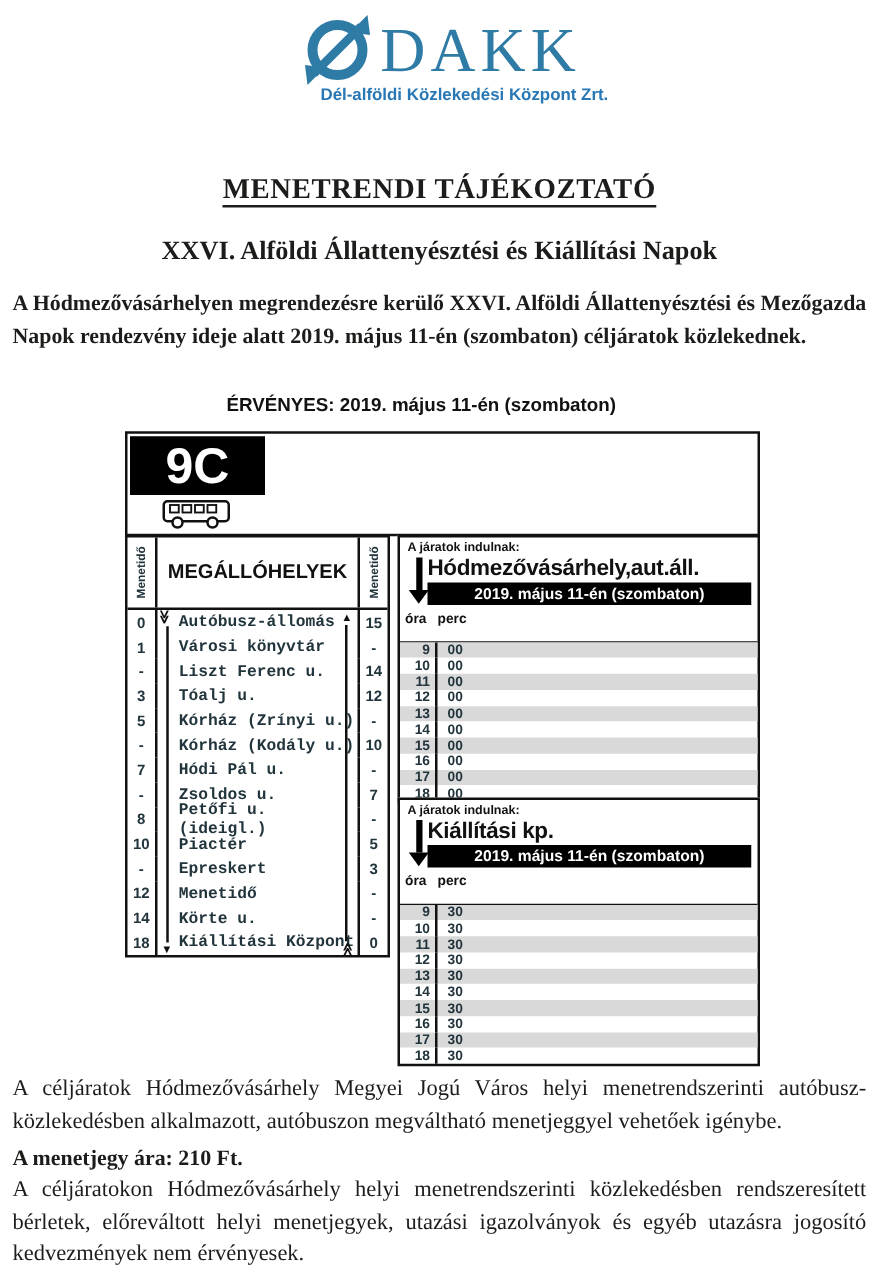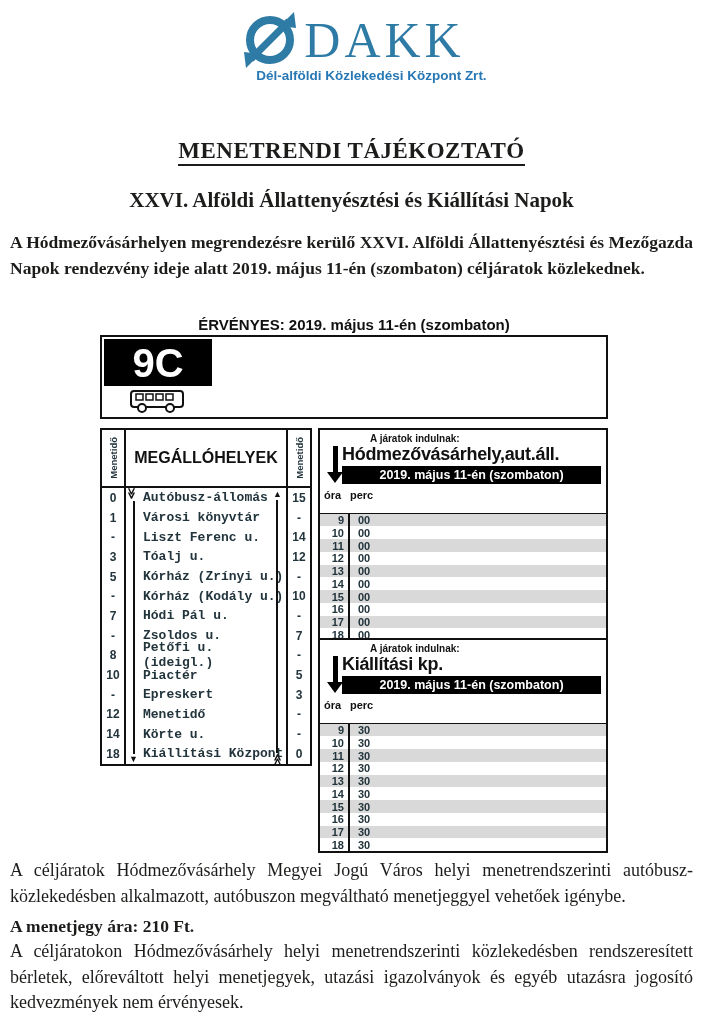--- a/index.html
+++ b/index.html
@@ -15,25 +15,25 @@
 
   
   .h1wrap{position:absolute;top:138px;left:0;width:100%;text-align:center;}
   .h1wrap span{font-weight:bold;font-size:23px;letter-spacing:0.5px;border-bottom:2.5px solid #1c1c1a;padding-bottom:1px;}
   .h2wrap{position:absolute;top:188px;left:0;width:100%;text-align:center;font-weight:bold;font-size:21px;}
 
   .intro{position:absolute;top:230px;left:10px;width:683px;font-weight:bold;font-size:17.5px;
          line-height:25.5px;text-align:justify;}
 
   
-  .valid{position:absolute;top:316px;left:100px;width:508px;text-align:center;
+  .valid{position:absolute;top:316px;left:83px;width:508px;text-align:center;
          font-family:"Liberation Sans",sans-serif;font-weight:bold;font-size:15px;color:#111;}
 
   
-  .route-head{position:absolute;top:335px;left:100px;width:508px;height:84px;border:2.5px solid #111;
+  .route-head{position:absolute;top:345px;left:100px;width:508px;height:84px;border:2.5px solid #111;
               display:flex;box-sizing:border-box;padding:2px;background:#fff;}
   .rnum-box{width:108px;display:flex;flex-direction:column;}
   .rnum{flex:1;background:#000;color:#fff;font-family:"Liberation Sans",sans-serif;font-weight:bold;
         font-size:40px;display:flex;align-items:center;justify-content:center;line-height:1;}
   .rbus{height:29px;background:#fff;display:flex;align-items:center;justify-content:center;}
   .vgap{width:7px;}
   .rdesc{flex:1;border-left:2px solid #111;padding:4px 8px 4px 12px;display:flex;align-items:center;
          font-family:"Liberation Sans",sans-serif;font-weight:bold;font-size:13.5px;line-height:1.55;color:#20313a;}
 
   
@@ -60,21 +60,21 @@
   .al-top{left:24px;top:-1px;font-size:11px;transform:rotate(90deg);}
   .al-head{left:27px;bottom:0px;font-size:9px;}
   .ar-head{right:28px;top:1px;font-size:9px;}
   .ar-bot{right:26px;bottom:-2px;font-size:11px;transform:rotate(-90deg);}
 
   
   .dep{position:absolute;left:318px;width:290px;border:2px solid #111;background:#fff;box-sizing:border-box;}
   .dep0{top:428px;}
   .dep1{top:638px;}
   .dhead{position:relative;padding:3px 5px 4px 6px;}
-  .dlabel{font-family:"Liberation Sans",sans-serif;font-weight:bold;font-size:10px;color:#111;margin-left:44px;}
+  .dlabel{font-family:"Liberation Sans",sans-serif;font-weight:bold;font-size:10px;color:#111;}
   .dterm{font-family:"Liberation Sans",sans-serif;font-weight:bold;font-size:18px;letter-spacing:-0.3px;
          margin-left:16px;white-space:nowrap;color:#111;line-height:1.15;}
   .dbar{margin-left:16px;margin-top:1px;background:#000;color:#fff;text-align:center;
         font-family:"Liberation Sans",sans-serif;font-weight:bold;font-size:12.5px;padding:2px 0;}
   .bigarrow{position:absolute;left:7px;top:16px;width:16px;}
   .bigarrow .shaft{width:5px;height:26px;background:#000;margin:0 auto;}
   .bigarrow .head{width:0;height:0;border-left:8px solid transparent;border-right:8px solid transparent;
                   border-top:11px solid #000;}
   .dcols{display:flex;font-family:"Liberation Sans",sans-serif;font-weight:bold;font-size:11px;
          padding:1px 0 12px 4px;color:#111;}

